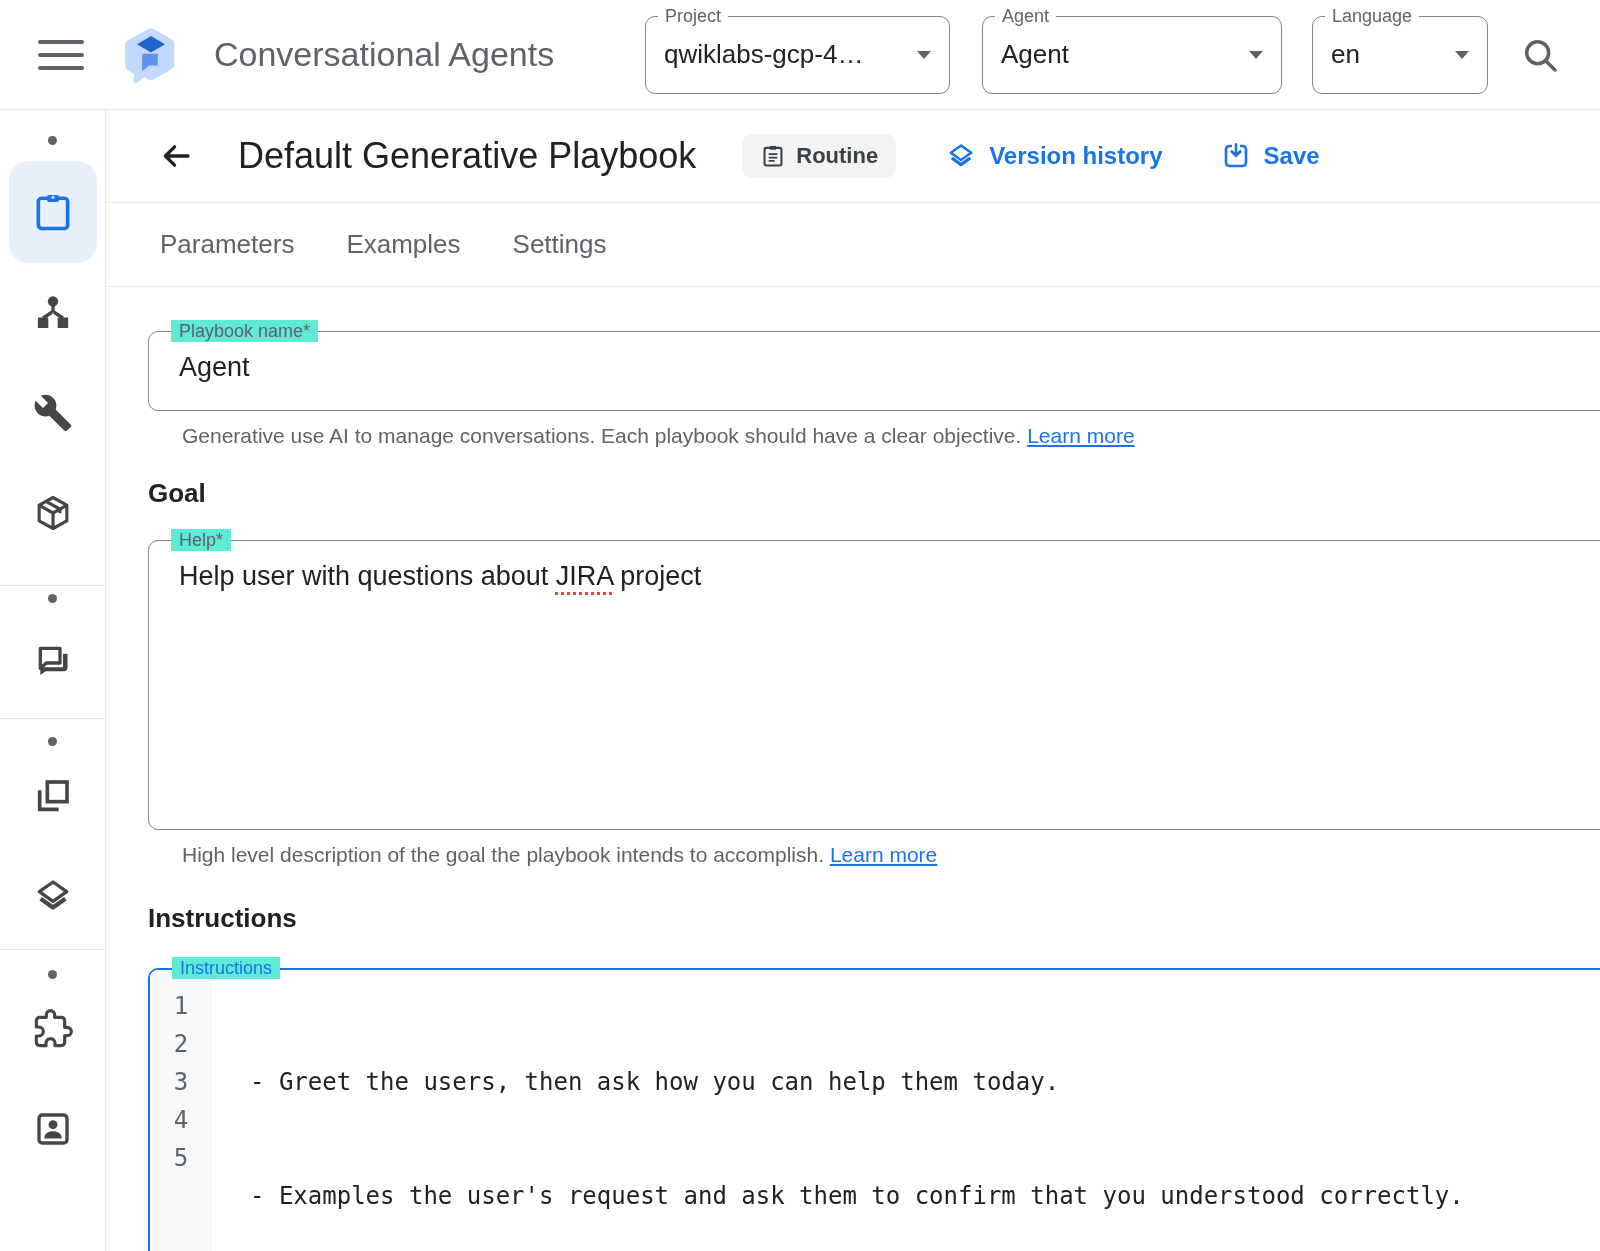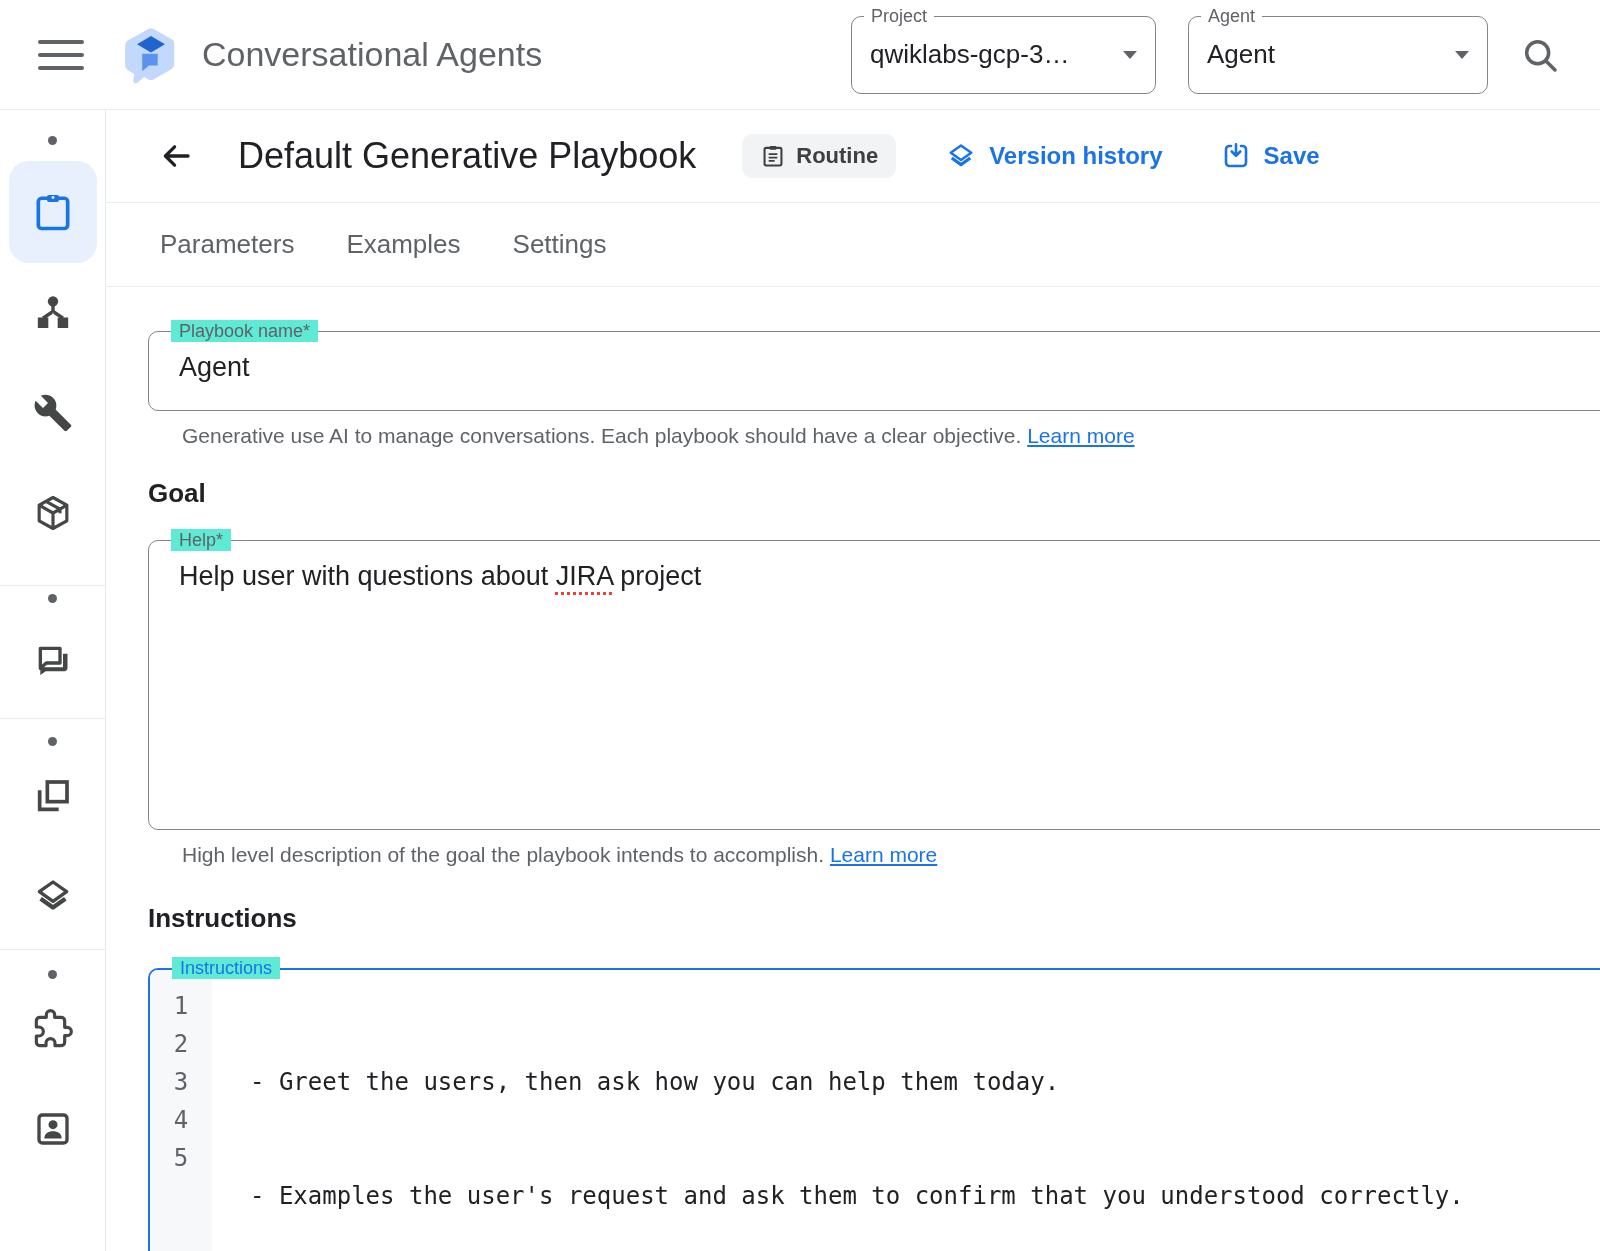--- a/index.html
+++ b/index.html
@@ -8,21 +8,21 @@
     width:1600px; height:1251px; overflow:hidden;
     font-family:"Liberation Sans", sans-serif;
     background:#fff; color:#202124;
   }
 
   
   .header { height:110px; display:flex; align-items:center; padding:0 40px 0 38px; border-bottom:1px solid #ececec; background:#fff; }
   .hamburger { width:46px; display:flex; flex-direction:column; gap:9px; cursor:pointer; flex-shrink:0; }
   .hamburger span { height:4px; background:#5f6368; border-radius:2px; }
   .logo { margin-left:36px; flex-shrink:0; display:flex; }
-  .app-title { margin-left:20px; font-size:34px; color:#5f6368; white-space:nowrap; }
+  .app-title { margin-left:32px; font-size:34px; color:#5f6368; white-space:nowrap; }
 
   .hdr-field { position:relative; height:78px; border:1px solid #80868b; border-radius:10px; display:flex; align-items:center; padding:0 18px; cursor:pointer; background:#fff; flex-shrink:0; }
   .hdr-field .nlabel { position:absolute; top:-11px; left:12px; background:#fff; padding:0 7px; font-size:18px; color:#5f6368; line-height:20px; }
   .hdr-field .value { font-size:26px; color:#202124; white-space:nowrap; overflow:hidden; }
   .caret { width:0; height:0; border-left:7px solid transparent; border-right:7px solid transparent; border-top:8px solid #5f6368; margin-left:auto; flex-shrink:0; }
   .f-project { margin-left:auto; width:305px; }
   .f-agent   { margin-left:32px; width:300px; }
   .f-language{ margin-left:30px; width:176px; }
   .search-btn{ margin-left:32px; cursor:pointer; display:flex; }
 
@@ -96,26 +96,31 @@
     <svg width="62" height="62" viewBox="0 0 24 24">
       <path d="M11 1.9a2 2 0 0 1 2 0l7 4a2 2 0 0 1 1 1.73v8.1a2 2 0 0 1-1 1.73l-7 4a2 2 0 0 1-2 0l-1.7-.97-2.4 2.2c-.75.69-1.95.05-1.78-.95l.4-2.4-2.52-1.44a2 2 0 0 1-1-1.73v-8.1a2 2 0 0 1 1-1.73z" fill="#c3d8fd"></path>
       <path d="M12 4.6 17.4 7.8 12 11 6.6 7.8Z" fill="#2264cd"></path>
       <path d="M8.6 11.5h6v4.6h-3.4l-2.6 2.2z" fill="#5b92ee"></path>
     </svg>
   </div>
   <div class="app-title">Conversational Agents</div>
 
   <div class="hdr-field f-project">
     <span class="nlabel">Project</span>
-    <span class="value">qwiklabs-gcp-3…</span>
+    <span class="value">qwiklabs-gcp-4…</span>
     <span class="caret"></span>
   </div>
   <div class="hdr-field f-agent">
     <span class="nlabel">Agent</span>
     <span class="value">Agent</span>
+    <span class="caret"></span>
+  </div>
+  <div class="hdr-field f-language">
+    <span class="nlabel">Language</span>
+    <span class="value">en</span>
     <span class="caret"></span>
   </div>
   <div class="search-btn">
     <svg width="40" height="40" viewBox="0 0 24 24" fill="none" stroke="#5f6368" stroke-width="2.1" stroke-linecap="round">
       <circle cx="10.6" cy="10.6" r="6.6"></circle>
         <path d="M15.4 15.4 21 21"></path>
     </svg>
   </div>
 </div>
 

